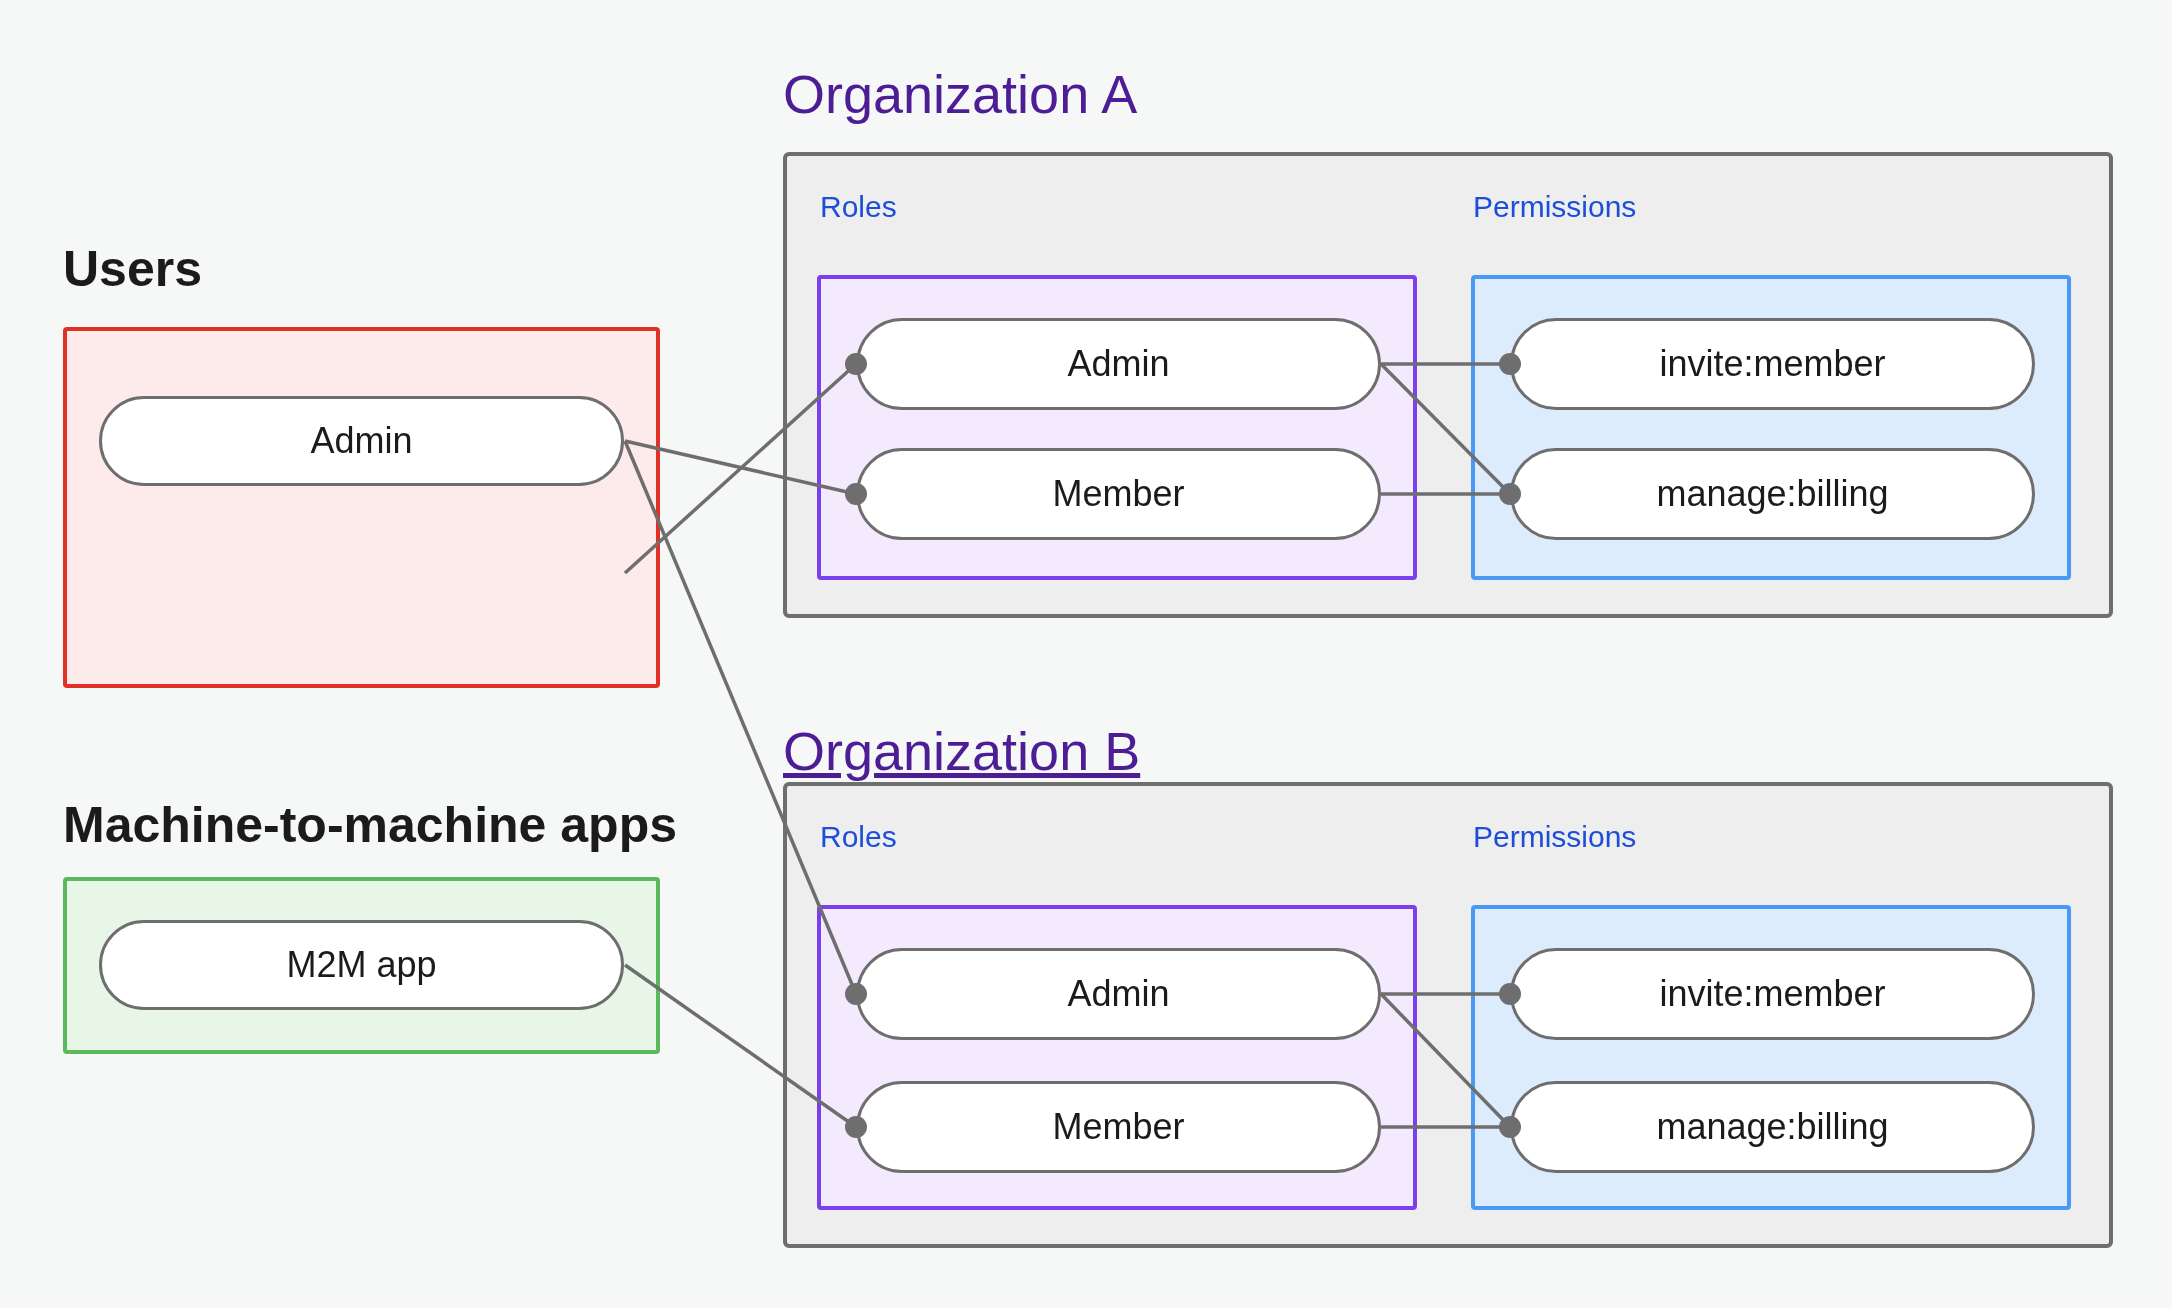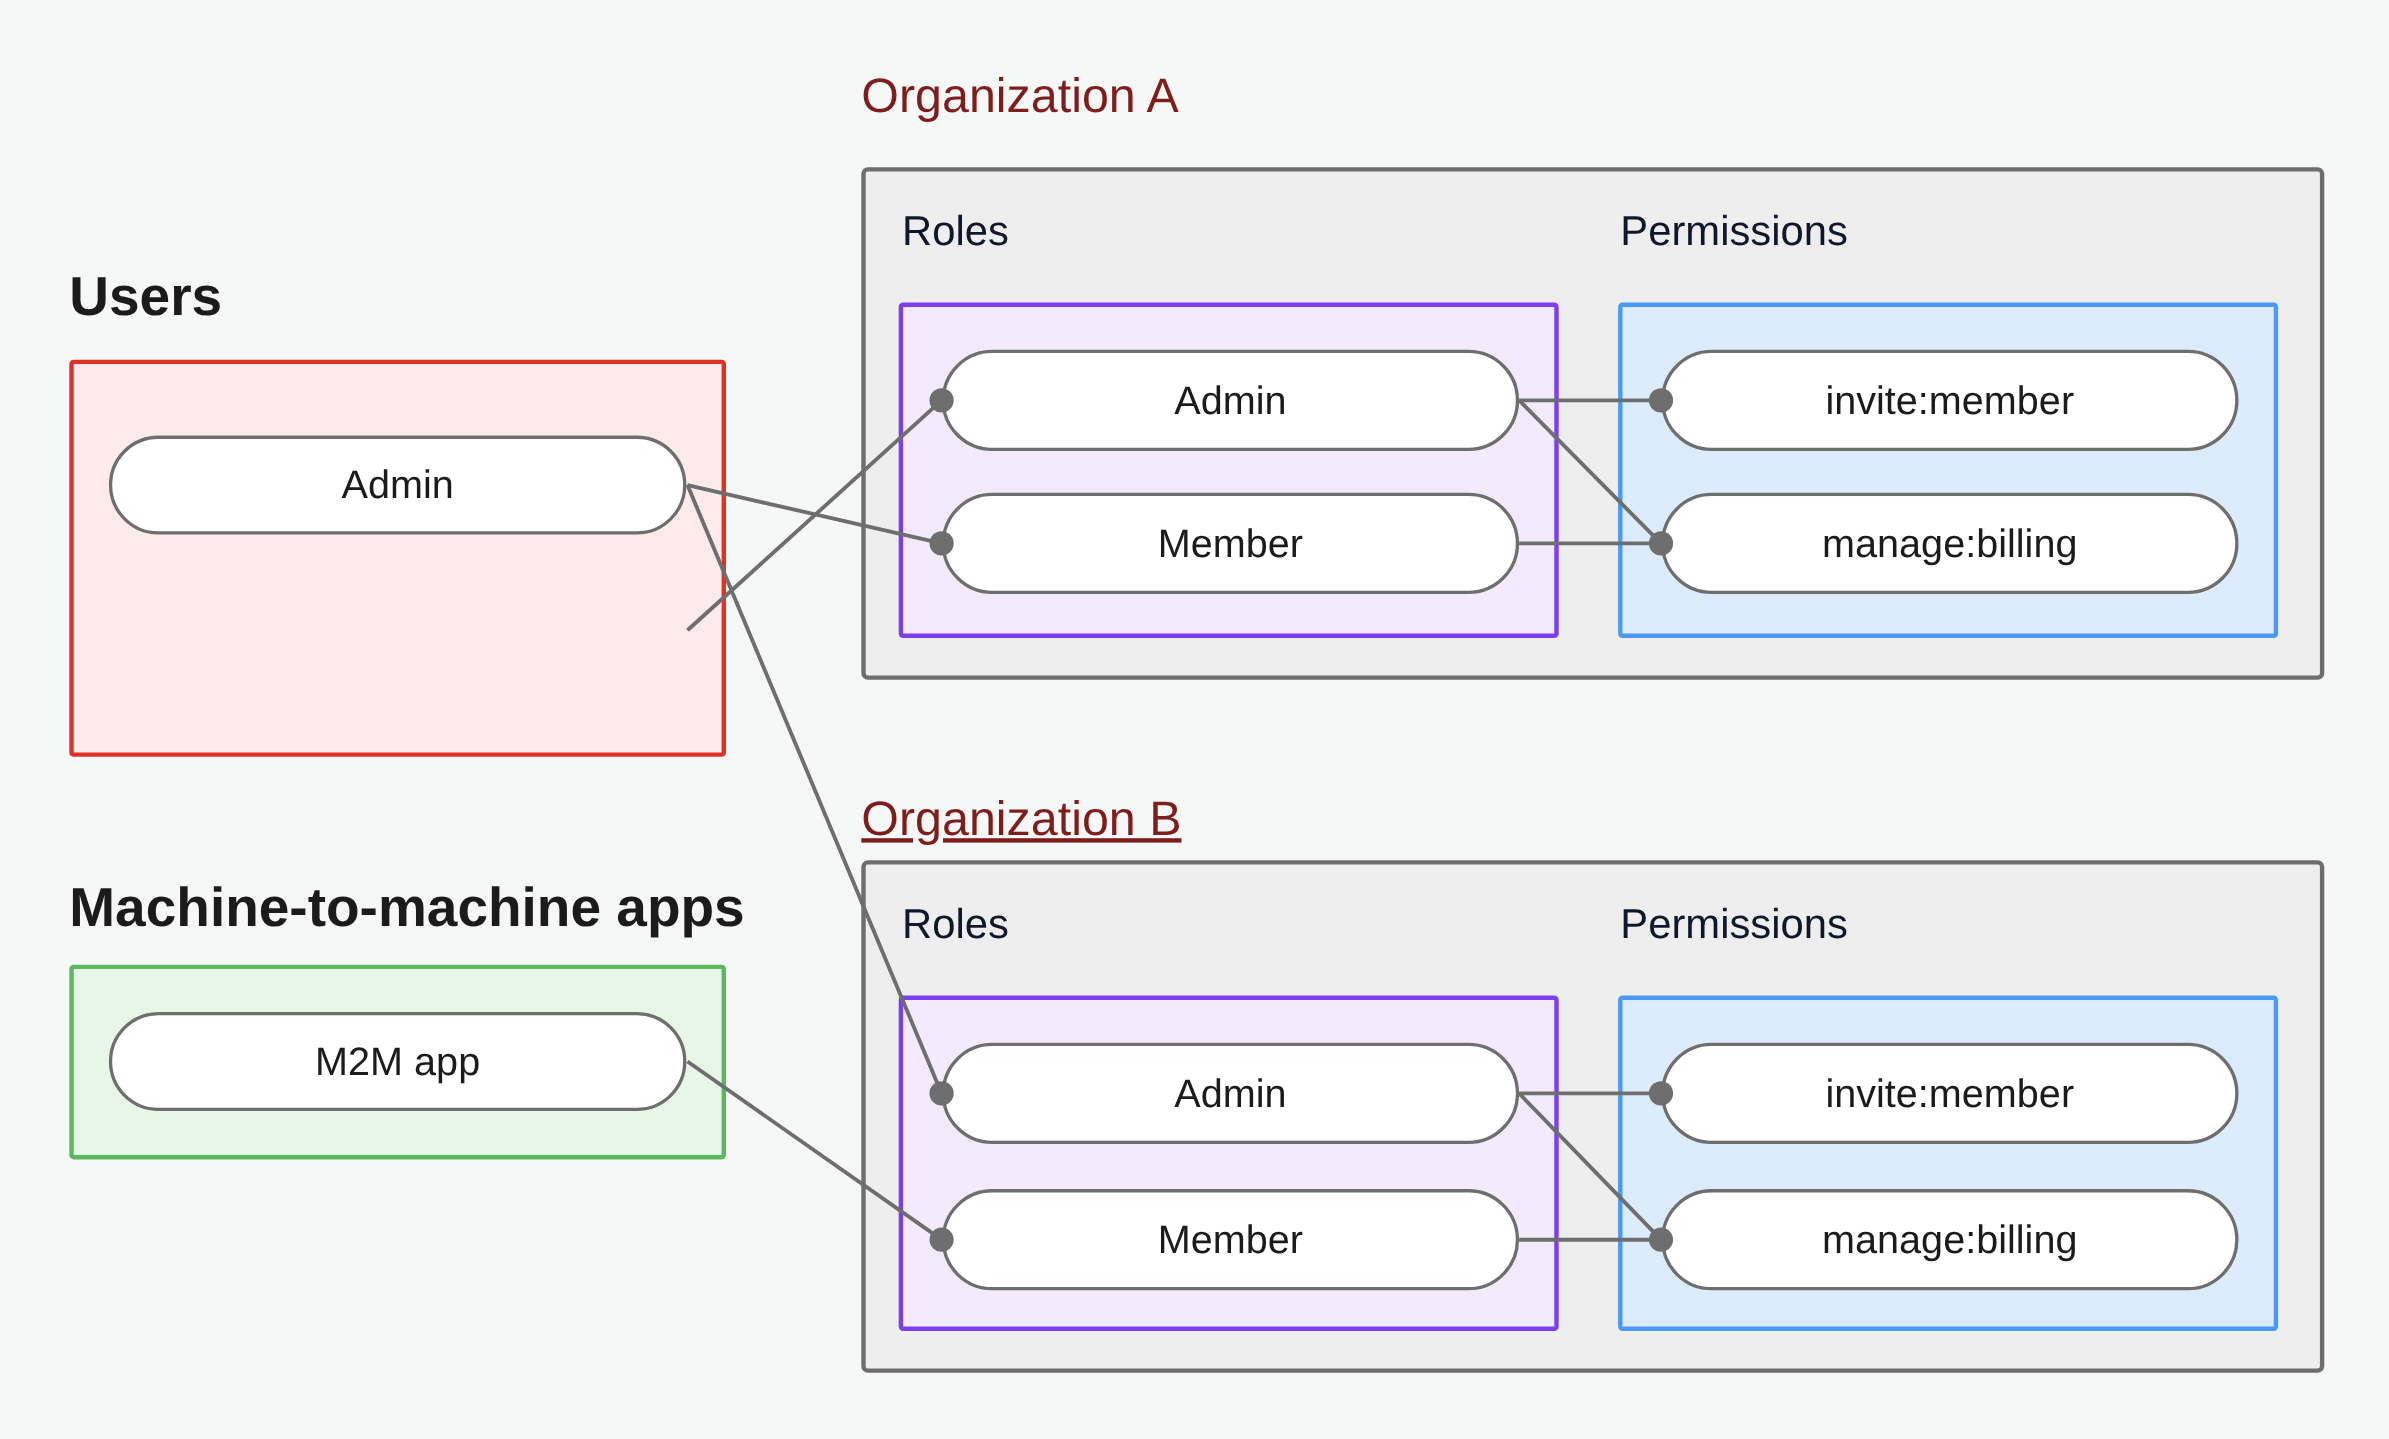--- a/index.html
+++ b/index.html
@@ -31,30 +31,30 @@
   .org-box {
     position: absolute;
     background: #eeeeee;
     border: 4px solid #6e6e6e;
     border-radius: 6px;
     box-sizing: border-box;
     z-index: 2;
   }
   .org-title {
     position: absolute;
-    font-size: 44px;
-    color: #7f1d1d;
+    font-size: 54px;
+    color: #4c1d95;
     white-space: nowrap;
     z-index: 6;
   }
   
   .section-title {
     position: absolute;
-    font-size: 38px;
-    color: #0f172a;
+    font-size: 30px;
+    color: #1d4ed8;
     white-space: nowrap;
     z-index: 6;
   }
   
   .frame {
     position: absolute;
     box-sizing: border-box;
     border-radius: 4px;
     z-index: 3;
   }

